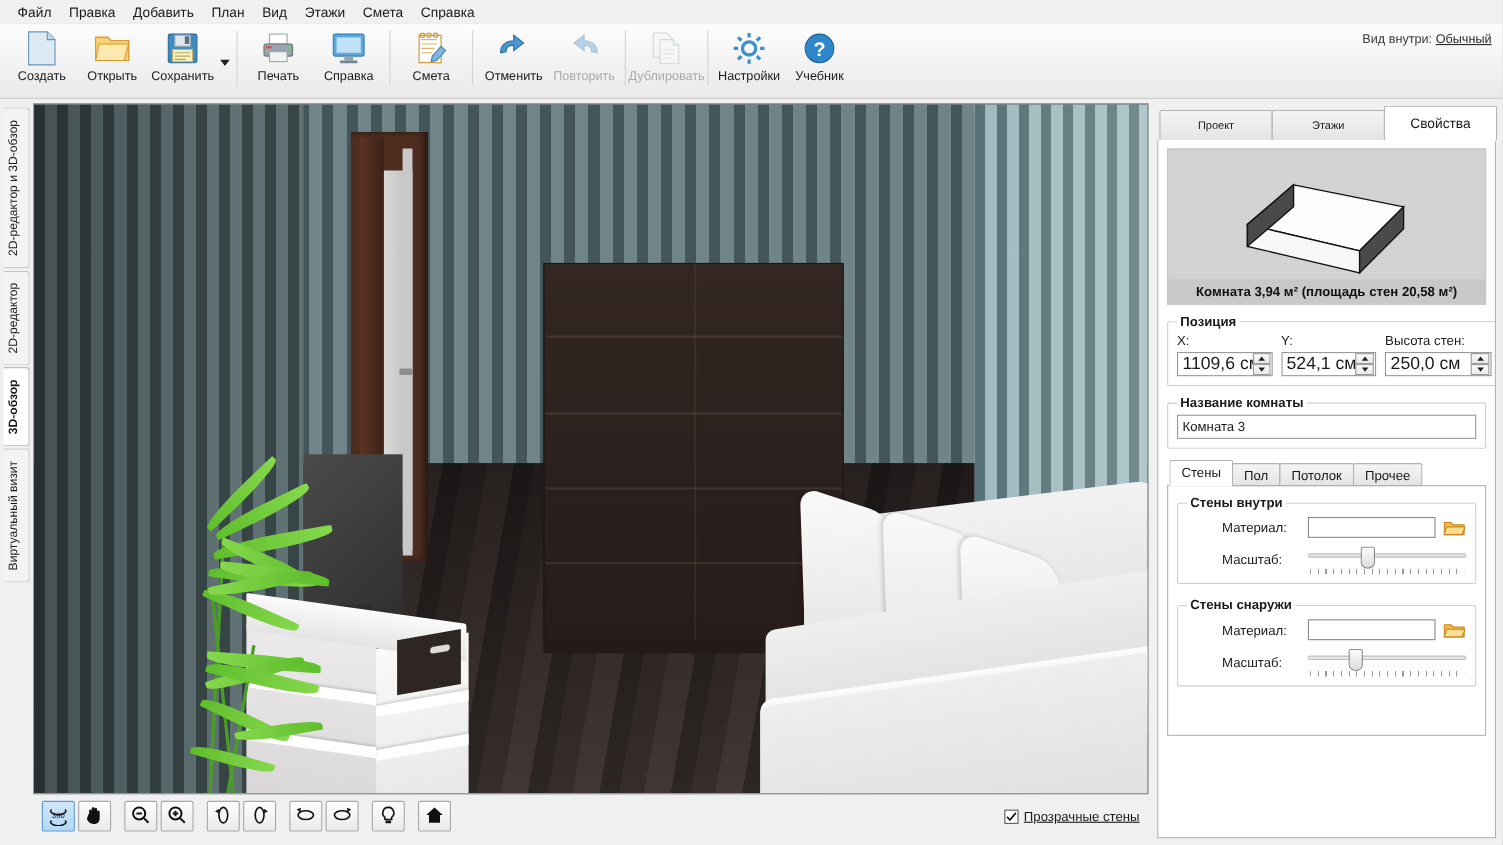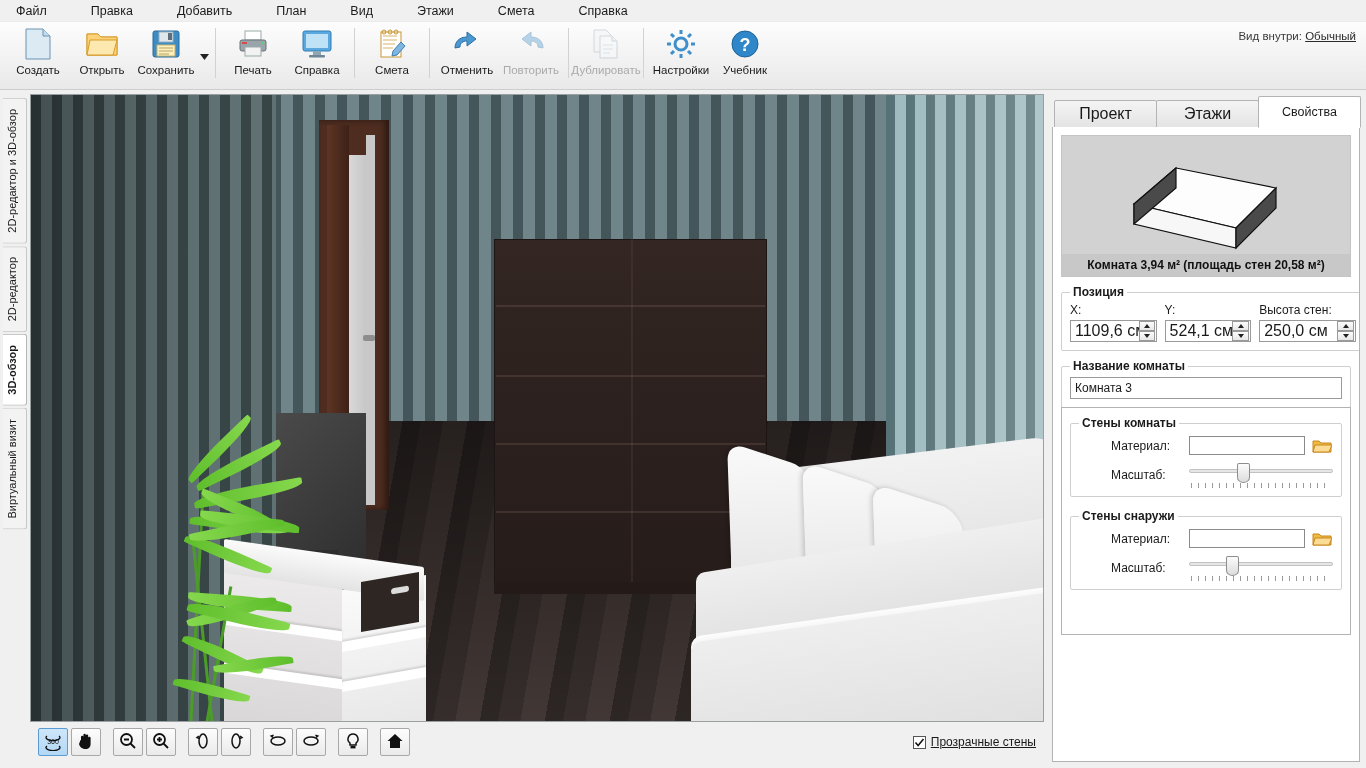--- a/index.html
+++ b/index.html
@@ -69,21 +69,20 @@
   .winbtn svg { display: block; }
 
   
   .menubar {
     height: 22px;
     background: #f0f0f0;
     display: flex; align-items: center;
     padding-left: 8px;
     flex: 0 0 22px;
     border-bottom: 1px solid #ececec;
-    gap: 28px;
   }
   .menu-item {
     padding: 2px 8px;
     font-size: 12.5px;
     color: #1a1a1a;
     white-space: nowrap;
   }
 
   
   .toolbar {
@@ -427,21 +426,21 @@
   }
   .tabrow { display: flex; align-items: flex-end; height: 32px; padding-left: 2px; }
   .tab {
     flex: 1 1 0;
     height: 28px;
     display: flex; align-items: center; justify-content: center;
     background: linear-gradient(to bottom,#f4f4f4,#e4e4e4);
     border: 1px solid #b3b3b3;
     border-bottom: 1px solid #b3b3b3;
     margin-right: -1px;
-    font-size: 16px;
+    font-size: 10px;
     border-radius: 2px 2px 0 0;
   }
   .tab.active {
     background: #ffffff;
     height: 32px;
     border-bottom: 1px solid #ffffff;
     font-size: 12.5px;
     z-index: 2;
   }
   .rbody {
@@ -993,25 +992,31 @@
               </div>
             </div>
           </div>
         </fieldset>
 
         <fieldset class="gb">
           <legend>Название комнаты</legend>
           <div class="txtinput">Комната 3</div>
         </fieldset>
 
+        <div class="subtabrow">
+          <div class="stab active">Стены</div>
+          <div class="stab">Пол</div>
+          <div class="stab">Потолок</div>
+          <div class="stab">Прочее</div>
+        </div>
 
         <div class="sbody">
 
           <fieldset class="gb" style="margin-top:2px">
-            <legend>Стены комнаты</legend>
+            <legend>Стены внутри</legend>
             <div class="matrow">
               <span class="matlbl">Материал:</span>
               <span class="swatch"><span class="sw-inner-wall"></span></span>
               <span class="folder-btn">
                 <svg width="20" height="16" viewBox="0 0 20 16">
                     <path d="M1 3h6l2 2h10v9H1z" fill="#f0b93f" stroke="#c8871f"></path>
                     <path d="M3 7h17l-3 7H1z" fill="#fbdc94" stroke="#c8871f"></path>
                   </svg>
               </span>
             </div>

